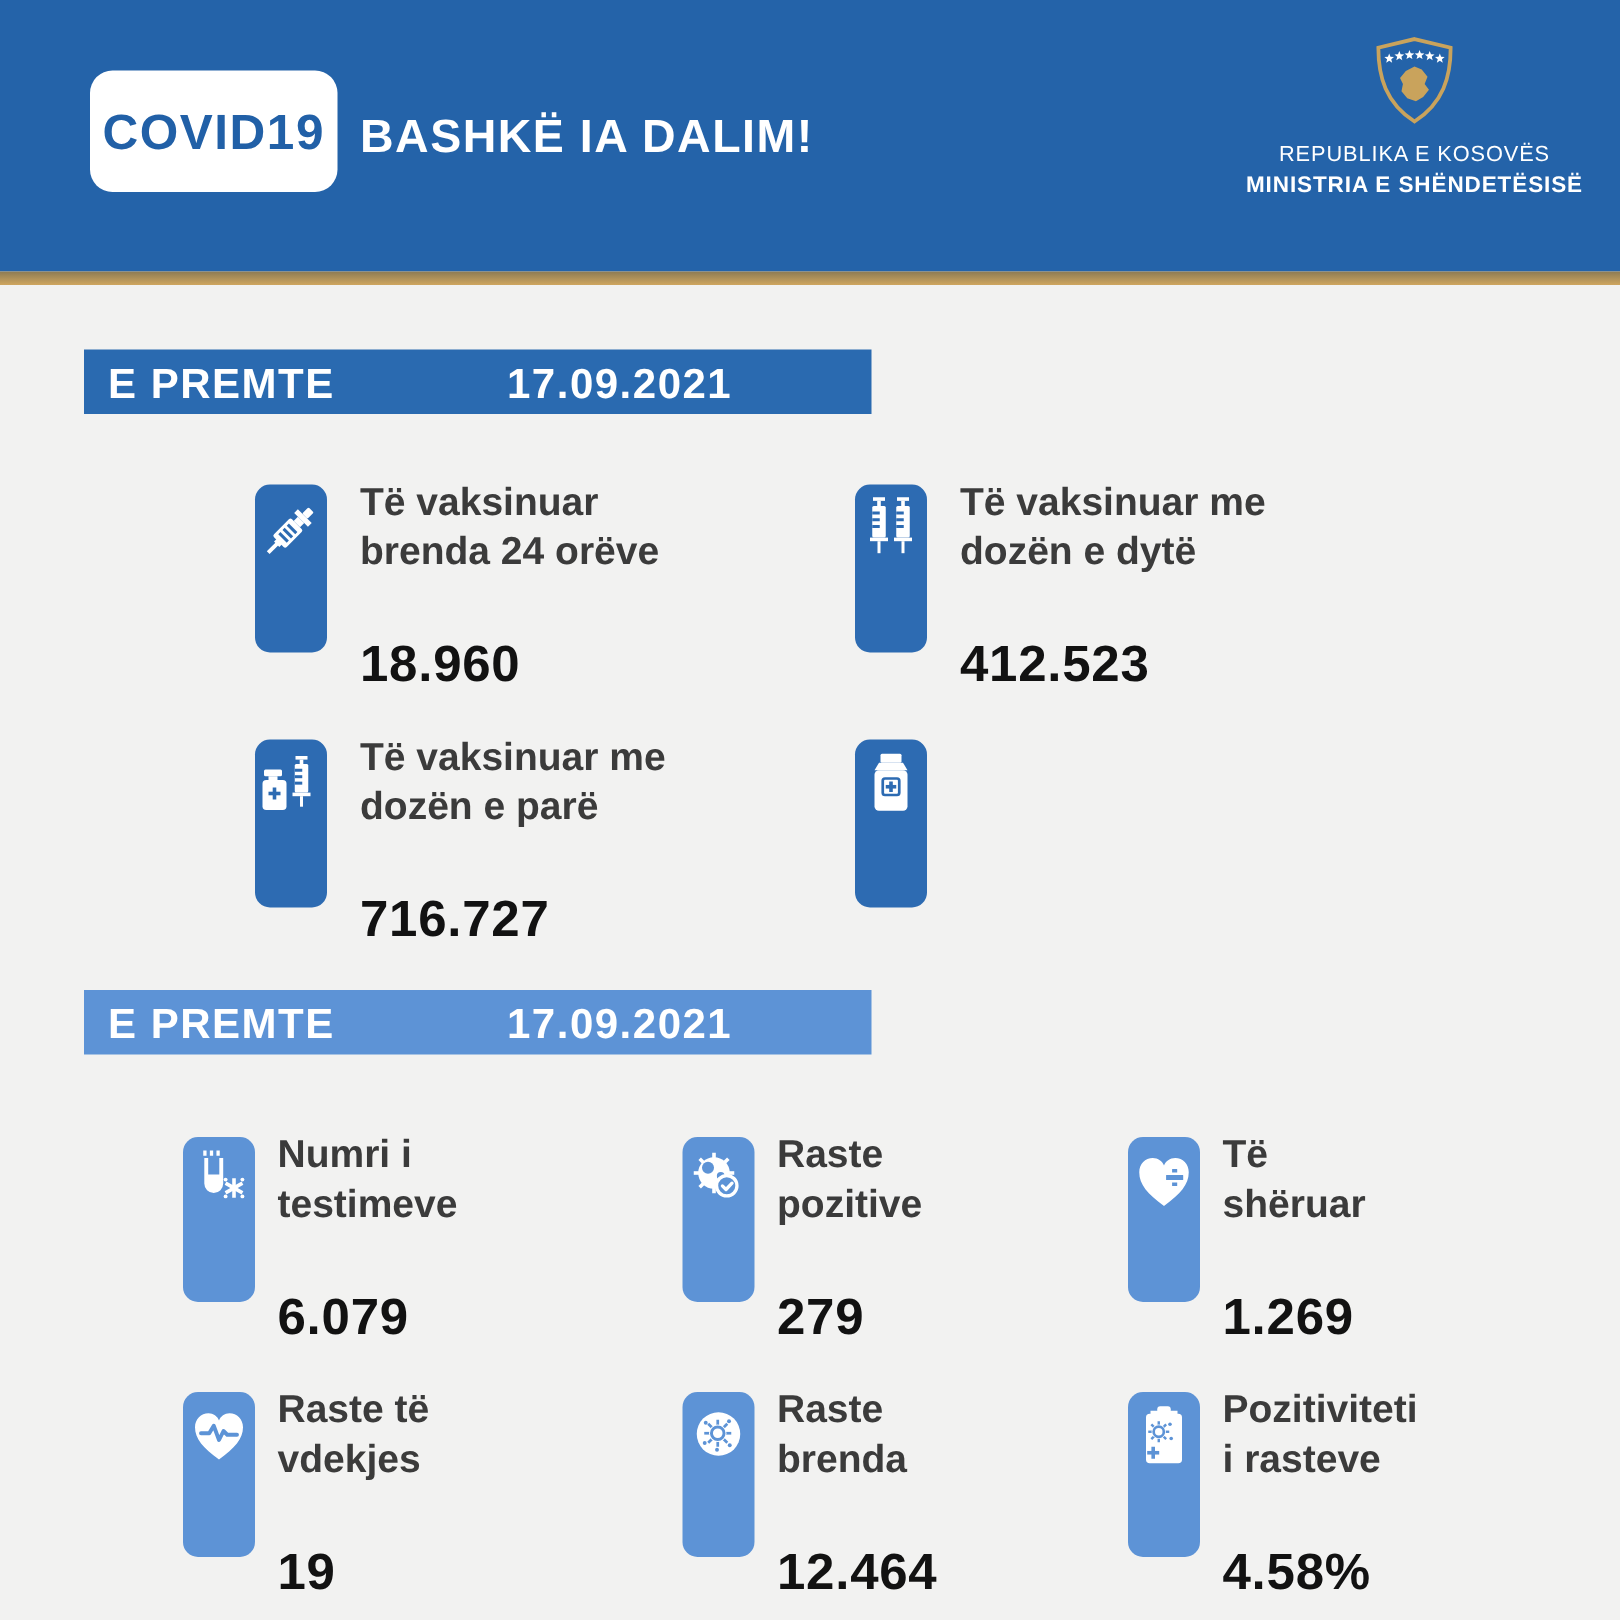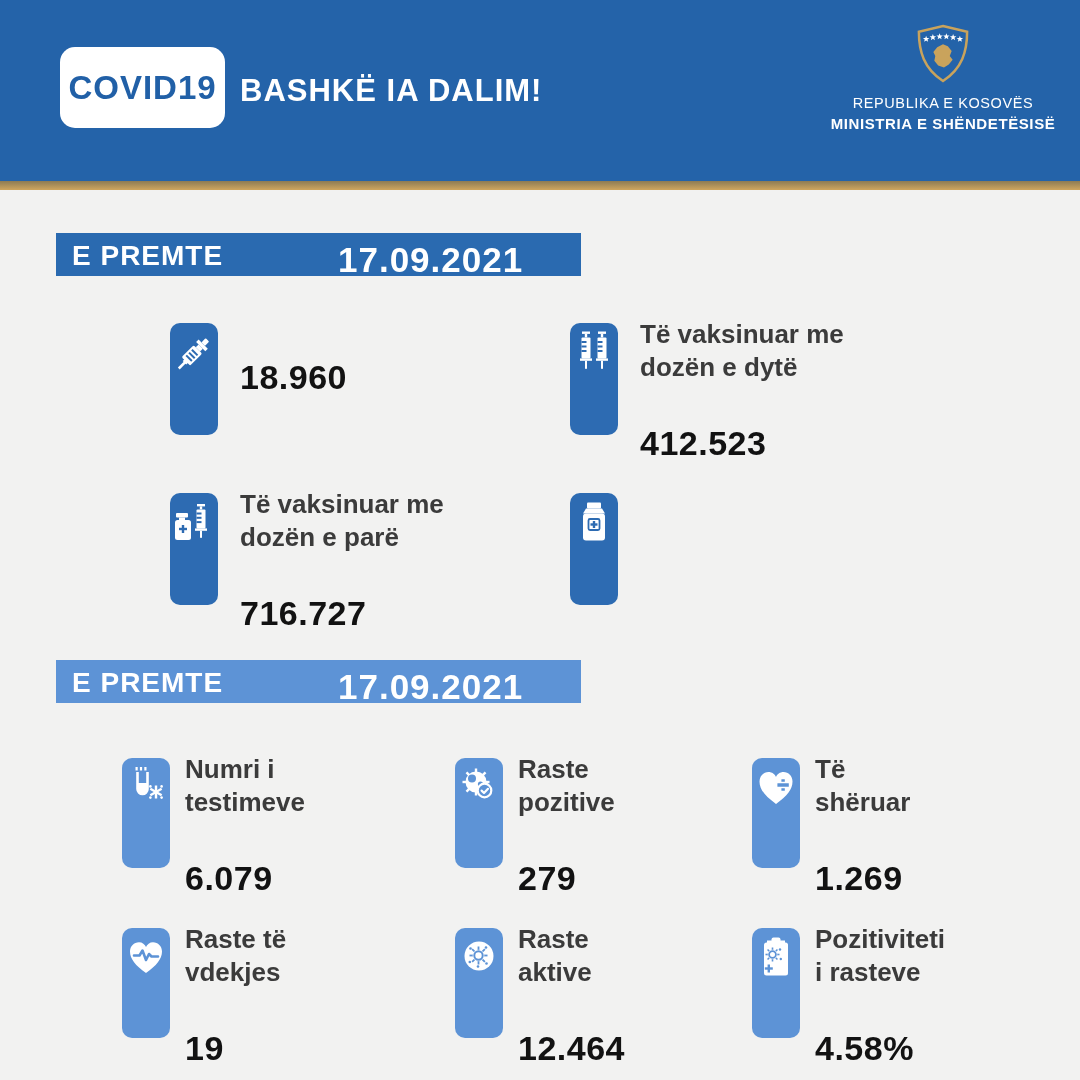--- a/index.html
+++ b/index.html
@@ -21,21 +21,21 @@
   .tagline{position:absolute;left:240px;top:73px;font-size:31px;font-weight:800;color:#ffffff;
     letter-spacing:1px;white-space:nowrap;}
   .emblem{position:absolute;left:788px;top:24px;width:310px;text-align:center;color:#ffffff;}
   .emblem svg{display:block;margin:0 auto;}
   .org1{font-size:14.5px;letter-spacing:.6px;margin-top:11px;font-weight:400;}
   .org2{font-size:15px;letter-spacing:.6px;margin-top:4px;font-weight:700;}
 
   
   .banner{position:absolute;left:56px;width:525px;height:43px;color:#ffffff;}
   .banner .day{position:absolute;left:16px;top:7px;font-size:28px;font-weight:800;letter-spacing:1px;}
-  .banner .date{position:absolute;left:282px;top:7px;font-size:35px;font-weight:800;letter-spacing:1px;}
+  .banner .date{position:absolute;left:282px;top:7px;font-size:28px;font-weight:800;letter-spacing:1px;}
   .banner1{top:233px;background:#2a6ab0;}
   .banner2{top:660px;background:#5d93d6;}
 
   
   .stat{position:absolute;display:flex;}
   .tile{width:48px;border-radius:10px;flex:none;margin-top:5px;}
   .dark .tile{background:#2d6bb2;color:#2d6bb2;height:112px;}
   .light .tile{background:#5d93d6;color:#5d93d6;height:110px;}
   .tile svg{display:block;margin-top:3px;}
   .stxt{display:flex;flex-direction:column;justify-content:space-between;}
@@ -94,20 +94,21 @@
           <rect x="16.5" y="21.5" width="2" height="8" fill="currentColor"></rect>
           <rect x="20.5" y="21.5" width="2" height="8" fill="currentColor"></rect>
           <rect x="24.5" y="21.5" width="2" height="8" fill="currentColor"></rect>
           <rect x="30" y="22.5" width="4" height="6" fill="#fff"></rect>
           <rect x="34" y="19" width="3.5" height="13" fill="#fff"></rect>
           <rect x="37.5" y="23" width="6" height="5" rx="1" fill="#fff"></rect>
         </g>
       </svg>
     </div>
     <div class="stxt">
+      <div class="slabel"><span>Të vaksinuar</span><br><span>brenda 24 orëve</span></div>
       <div class="svalue">18.960</div>
     </div>
   </div>
 
   <div class="stat dark s2">
     <div class="tile">
       <svg width="48" height="52" viewBox="0 0 48 48">
         <g fill="#fff">
           <rect x="12" y="3.5" width="8" height="2.4"></rect>
             <rect x="14.8" y="5.9" width="2.4" height="3.5"></rect>
@@ -279,21 +280,21 @@
         <g fill="currentColor">
           <circle cx="15.5" cy="15.5" r="1.3"></circle>
             <circle cx="31" cy="14.5" r="1.3"></circle>
           <circle cx="14.8" cy="29" r="1.3"></circle>
             <circle cx="31.5" cy="30.5" r="1.3"></circle>
             <circle cx="23" cy="33.5" r="1.3"></circle>
         </g>
       </svg>
     </div>
     <div class="stxt">
-      <div class="slabel"><span>Raste</span><br><span>aktive</span></div>
+      <div class="slabel"><span>Raste</span><br><span>brenda</span></div>
       <div class="svalue">12.464</div>
     </div>
   </div>
 
   <div class="stat light t6">
     <div class="tile">
       <svg width="48" height="52" viewBox="0 0 48 48">
         <g fill="#fff">
           <rect x="19.5" y="4.5" width="9" height="5" rx="2"></rect>
           <rect x="15" y="7.5" width="18" height="4.5"></rect>

